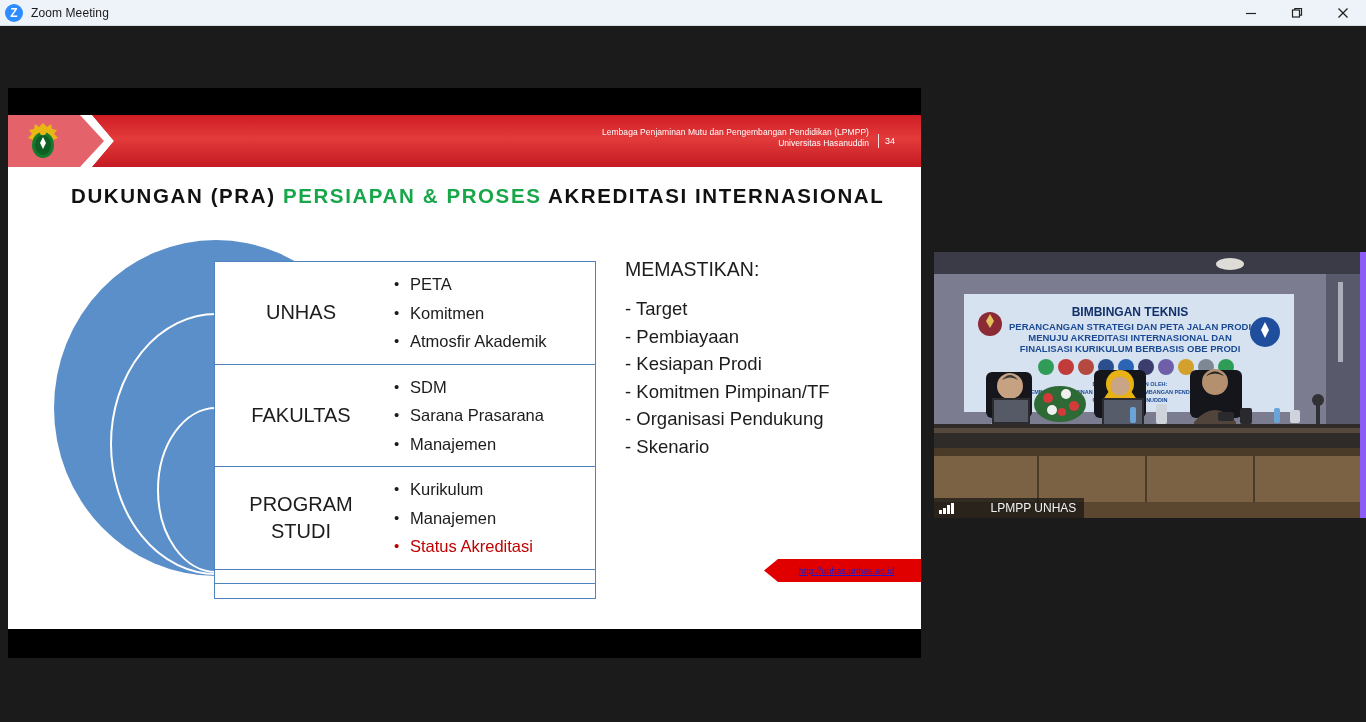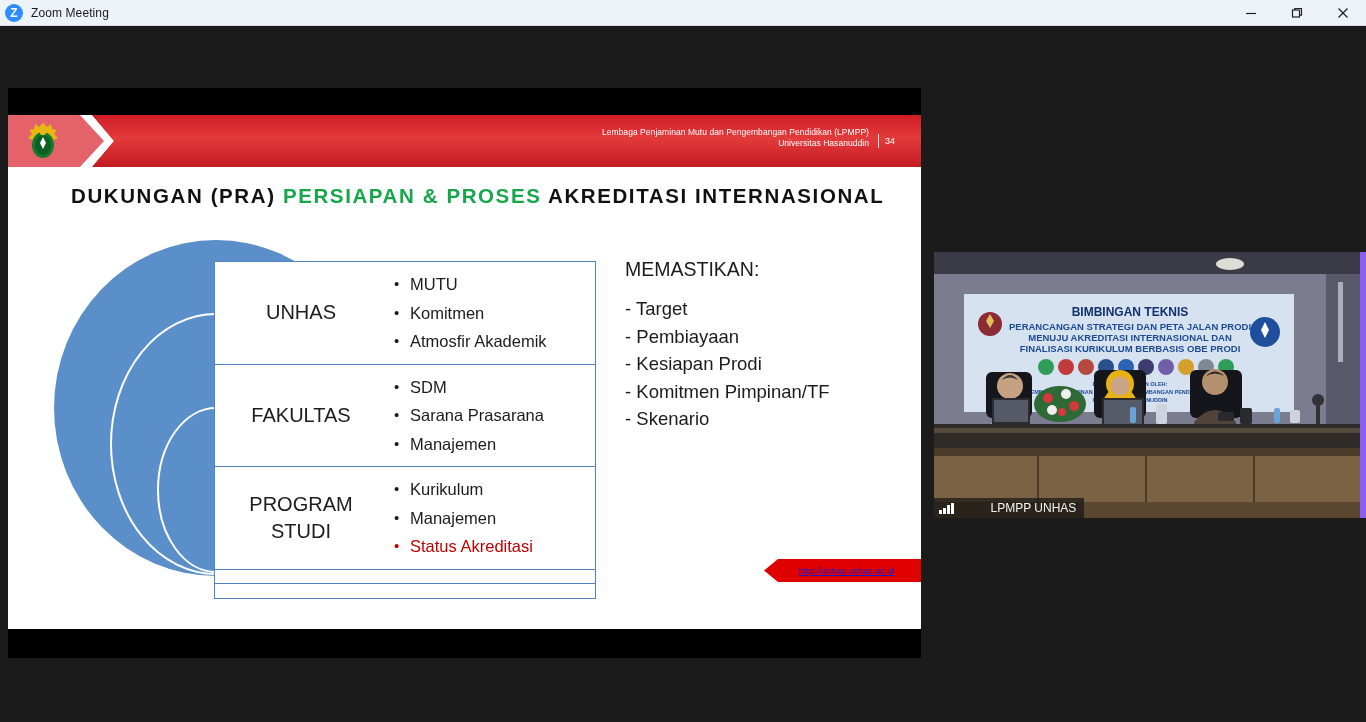--- a/index.html
+++ b/index.html
@@ -289,21 +289,21 @@
         <ellipse cx="208" cy="329" rx="105" ry="130" fill="#5b8fc9" stroke="#ffffff" stroke-width="2"></ellipse>
         <ellipse cx="208" cy="375" rx="58" ry="82" fill="#5b8fc9" stroke="#ffffff" stroke-width="2"></ellipse>
       </svg>
 
       <div class="matrix">
 
         <div class="row">
           <div class="cell-label">UNHAS</div>
           <div class="cell-items">
             <ul>
-              <li>MUTU</li>
+              <li>PETA</li>
               <li>Komitmen</li>
               <li>Atmosfir Akademik</li>
             </ul>
           </div>
         </div>
 
         <div class="row">
           <div class="cell-label">FAKULTAS</div>
           <div class="cell-items">
             <ul>
@@ -335,20 +335,21 @@
         </div>
       </div>
 
       <div class="right-block">
         <div class="right-heading">MEMASTIKAN:</div>
         <ul>
           <li>- Target</li>
           <li>- Pembiayaan</li>
           <li>- Kesiapan Prodi</li>
           <li>- Komitmen Pimpinan/TF</li>
+          <li>- Organisasi Pendukung</li>
           <li>- Skenario</li>
         </ul>
       </div>
 
       <div class="url-arrow">
         <span class="link">http://unhas.unhas.ac.id</span>
       </div>
 
     </div>
   </div>

